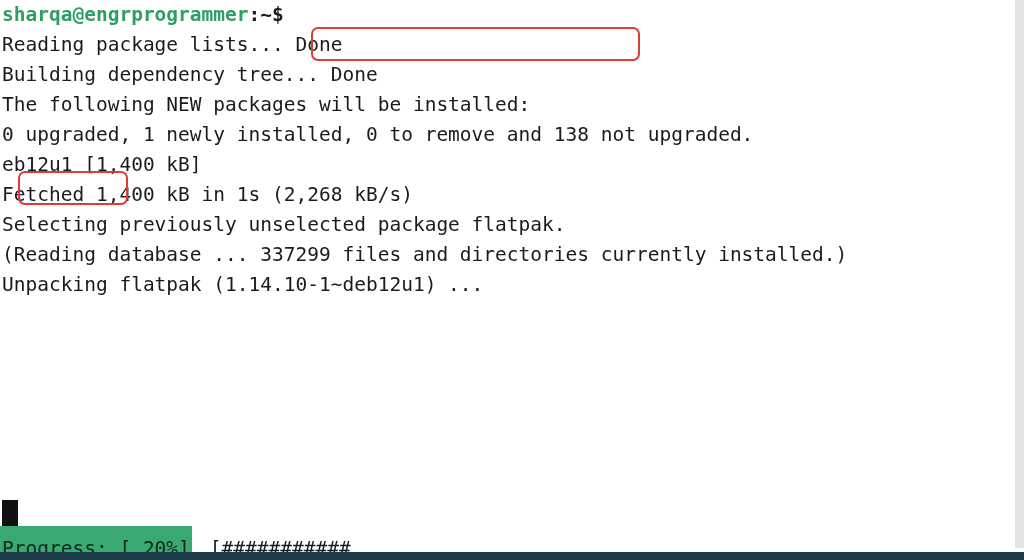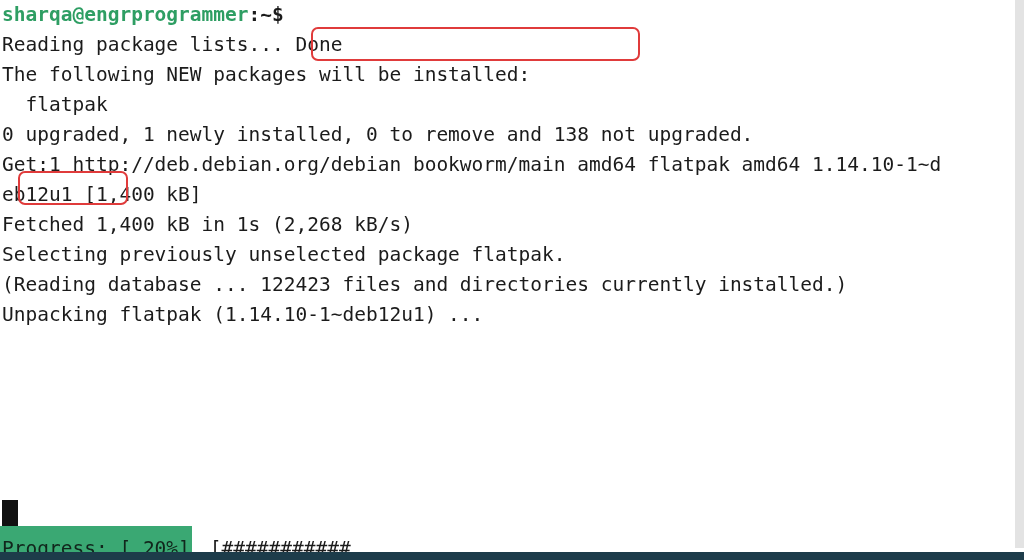--- a/index.html
+++ b/index.html
@@ -133,28 +133,27 @@
 <body>
 
 <div id="terminal">
 
   <div class="scroll-area">
 
     <div class="line"><span class="user-host">sharqa@engrprogrammer</span><span class="path-sign">:~$</span></div>
 
 
     <div class="line">Reading package lists... Done</div>
+    <div class="line">Building dependency tree... Done</div>
     <div class="line">The following NEW packages will be installed:</div>
-    <div class="line">  flatpak</div>
     <div class="line">0 upgraded, 1 newly installed, 0 to remove and 138 not upgraded.</div>
-    <div class="line">Get:1 http://deb.debian.org/debian bookworm/main amd64 flatpak amd64 1.14.10-1~d</div>
     <div class="line">eb12u1 [1,400 kB]</div>
     <div class="line">Fetched 1,400 kB in 1s (2,268 kB/s)</div>
     <div class="line">Selecting previously unselected package flatpak.</div>
-    <div class="line">(Reading database ... 122423 files and directories currently installed.)</div>
+    <div class="line">(Reading database ... 337299 files and directories currently installed.)</div>
     <div class="line">Unpacking flatpak (1.14.10-1~deb12u1) ...</div>
   </div>
 
   <div class="cursor-block"></div>
 
   <div class="progress-row"><span class="progress-label">Progress: [ 20%]</span><span class="progress-gap"></span><span class="progress-bar-text">[###########..........................................................]</span></div>
 
   <div class="annot-box" id="annot-command"></div>
   <div class="annot-box" id="annot-package"></div>
 

